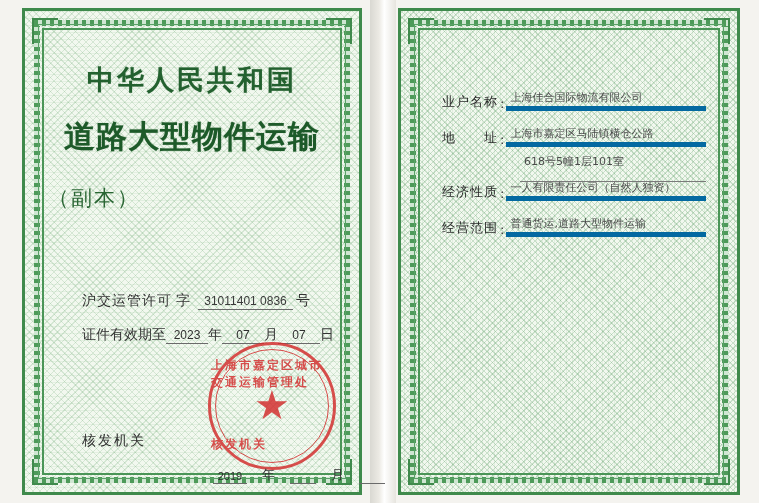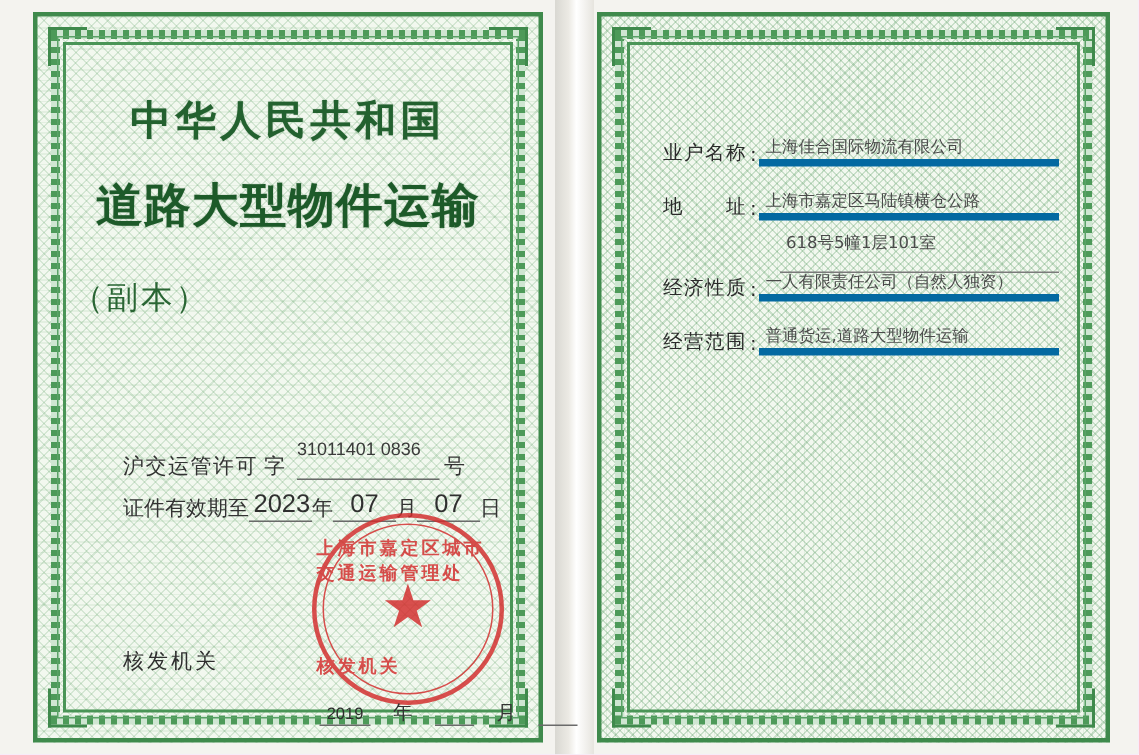--- a/index.html
+++ b/index.html
@@ -160,29 +160,29 @@
     min-width: 10px;
   }
   .fill.small { font-size: 11px; }
   .val-ink { color: #3a3a3a; }
 
   #license-row { left: 34px; top: 258px; width: 246px; }
   #license-row .lbl { font-size: 14px; letter-spacing: 1px; }
   #license-no {
     border-bottom: 1px solid #6a6a6a;
     min-width: 95px;
-    text-align: left;
+    text-align: center;
     font-size: 12px;
-    padding-bottom: 13px;
+    padding-bottom: 1px;
     margin: 0 3px;
   }
 
   #validity-row { left: 34px; top: 292px; width: 252px; font-size: 11px; }
   #validity-row .lbl { font-size: 14px; }
-  #validity-row .fill { font-size: 17px; }
+  #validity-row .fill { font-size: 12px; }
 
   #issuer-row {
     position: absolute;
     left: 34px; top: 398px;
     font-size: 14px;
     letter-spacing: 2px;
     color: #2e2e2e;
   }
 
   #date-row { left: 150px; top: 432px; width: 135px; }

